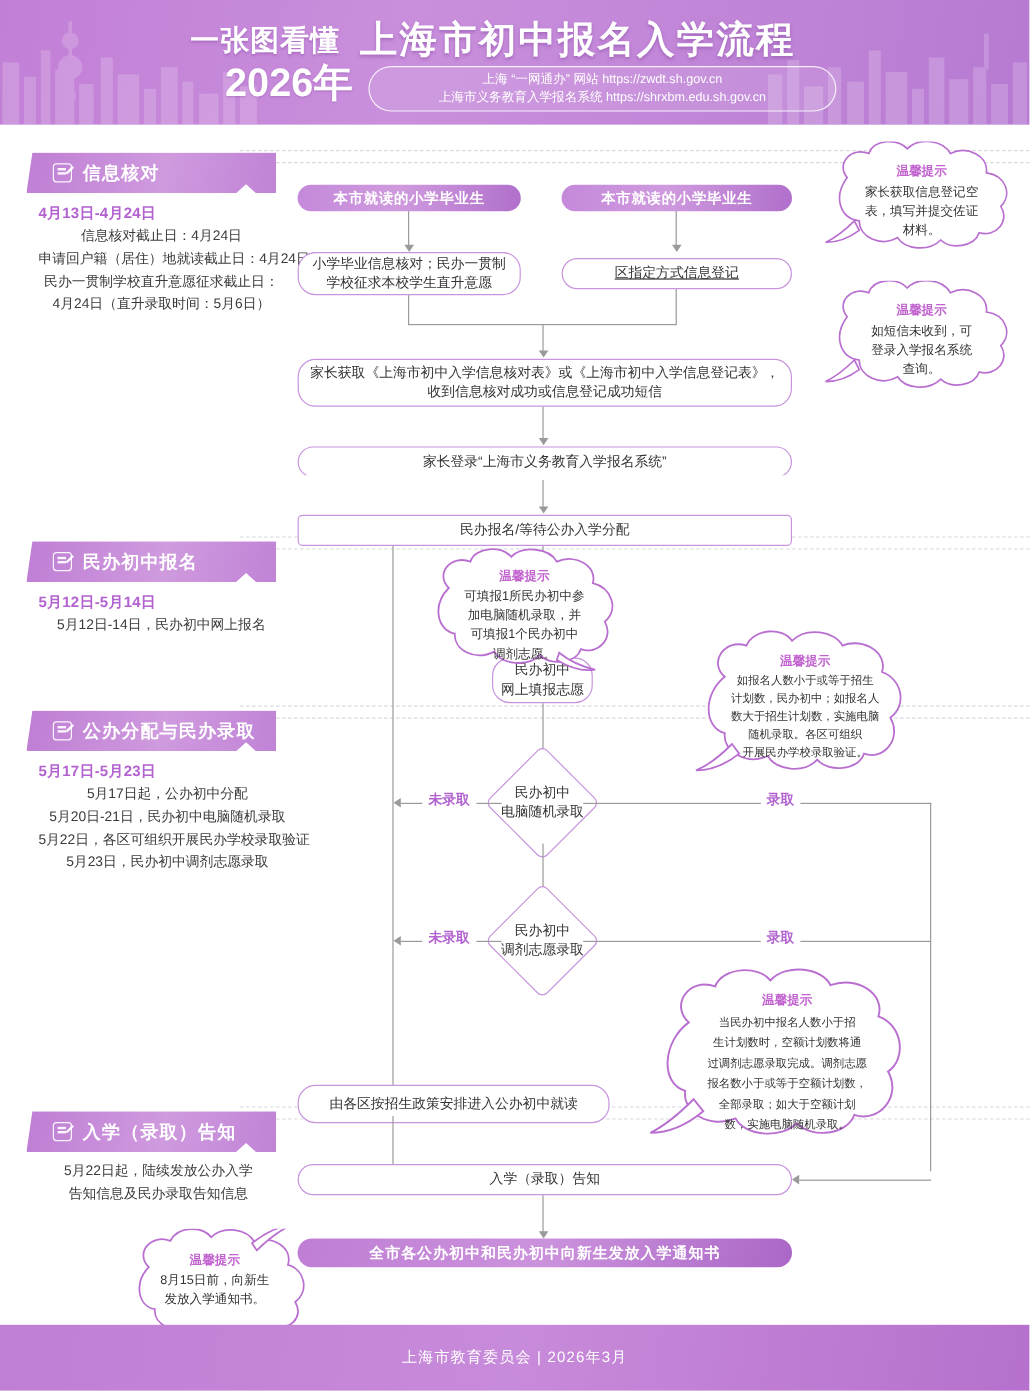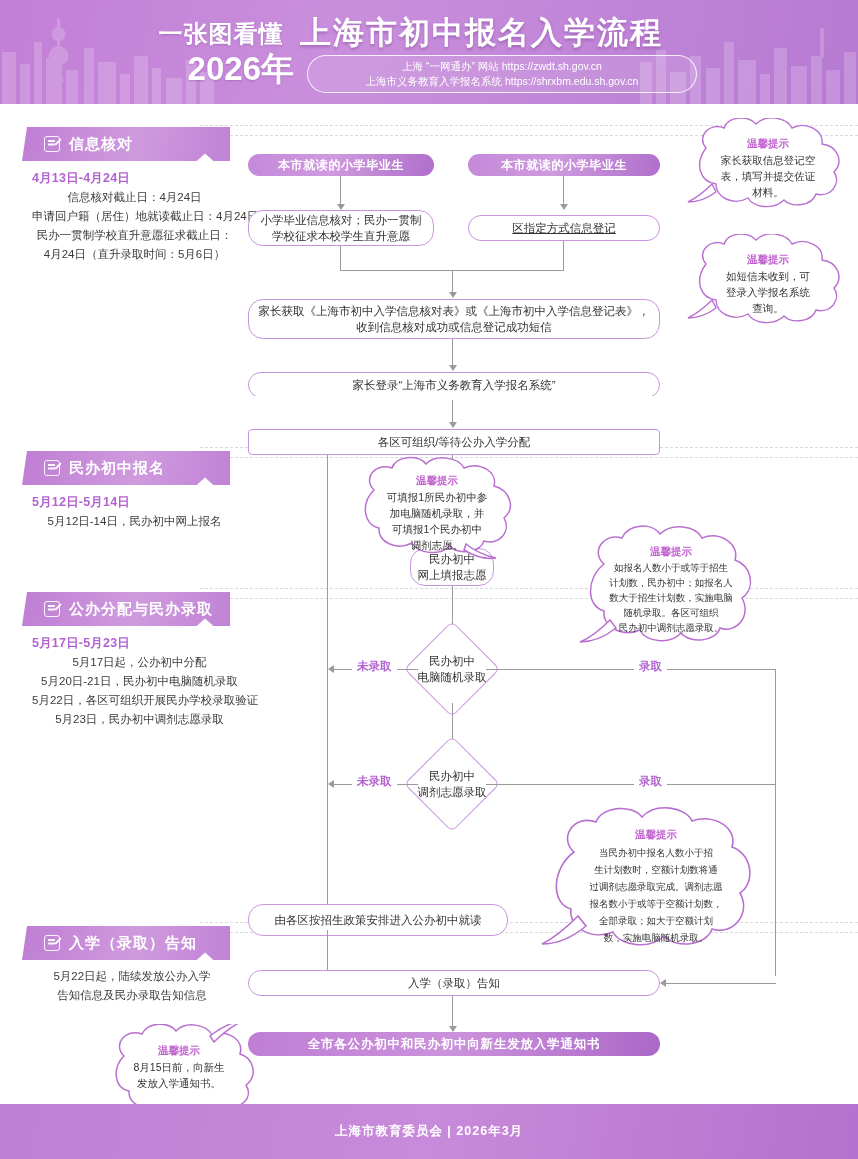--- a/index.html
+++ b/index.html
@@ -125,21 +125,21 @@
     margin-bottom:1px;
   }
 
   
   .footer {
     position:absolute; left:0; top:1104px; width:858px; height:55px;
     background:linear-gradient(100deg,#bf7fd4 0%,#c88ada 50%,#b571cd 100%);
     display:flex; align-items:center; justify-content:center;
   }
   .footer span {
-    color:#fff; font-size:12.5px; font-weight:bold; letter-spacing:1px;
+    color:#fff; font-size:12.5px; font-weight:normal; letter-spacing:1px;
   }
 </style>
 </head>
 <body>
 
 <div id="root">
 
   <div class="header">
     <svg class="skyline" viewBox="0 0 858 92" preserveAspectRatio="none">
       <g fill="#ffffff" opacity="0.55">
@@ -270,21 +270,21 @@
     <div class="ln v" style="left:452px; top:235px; height:28px;"></div>
     <div class="arw down" style="left:448.5px; top:261px;"></div>
 
     <div class="node" style="left:248px; top:268px; width:412px; height:26px;">家长登录“上海市义务教育入学报名系统”</div>
 
     <div class="ln v" style="left:452px; top:294px; height:26px;"></div>
     <div class="arw down" style="left:448.5px; top:318px;"></div>
 
     <div class="node" style="left:248px; top:292px; width:412px; height:0; border:none;"></div>
 
-    <div class="node" style="left:248px; top:325px; width:412px; height:26px; border-radius:4px;">各区可组织/等待公办入学分配</div>
+    <div class="node" style="left:248px; top:325px; width:412px; height:26px; border-radius:4px;">民办报名/等待公办入学分配</div>
 
     <div class="ln v" style="left:452px; top:351px; height:88px;"></div>
     <div class="arw down" style="left:448.5px; top:437px;"></div>
 
     <div class="node" style="left:410px; top:444px; width:84px; height:38px; flex-direction:column;">
       <span>民办初中</span>
       <span>网上填报志愿</span>
     </div>
 
     <div class="ln v" style="left:327px; top:351px; height:456px;"></div>
@@ -394,21 +394,21 @@
                  C138 118 112 120 103 109 C92 121 68 118 62 106 C44 114 24 102 26 87
                  C8 82 8 54 26 40 Z" fill="#ffffff" stroke="#b96fd0" stroke-width="1.5"></path>
         <path d="M32 96 C22 106 12 114 2 118 C16 118 28 112 38 104 Z" fill="#ffffff" stroke="#b96fd0" stroke-width="1.5"></path>
       </svg>
       <div class="ct" style="left:10px; top:20px; width:166px; font-size:9.5px; line-height:15px;">
         <span class="tip">温馨提示</span>
         <span>如报名人数小于或等于招生</span><br>
         <span>计划数，民办初中；如报名人</span><br>
         <span>数大于招生计划数，实施电脑</span><br>
         <span>随机录取。各区可组织</span><br>
-        <span>民办初中调剂志愿录取。</span>
+        <span>开展民办学校录取验证。</span>
       </div>
     </div>
 
     <div class="cloud" style="left:540px; top:700px; width:230px; height:165px;">
       <svg width="230" height="165" viewBox="0 0 230 165">
         <path d="M34 48 C18 34 34 10 56 18 C62 2 92 0 102 13 C116 -2 146 3 152 17
                  C174 9 198 24 192 43 C212 50 216 78 200 89 C212 110 192 132 172 125
                  C166 142 136 145 124 132 C110 146 80 142 73 128 C52 137 28 123 31 105
                  C10 99 12 64 34 48 Z" fill="#ffffff" stroke="#b96fd0" stroke-width="1.6"></path>
         <path d="M38 112 C26 124 14 134 2 140 C18 140 34 132 46 122 Z" fill="#ffffff" stroke="#b96fd0" stroke-width="1.6"></path>

